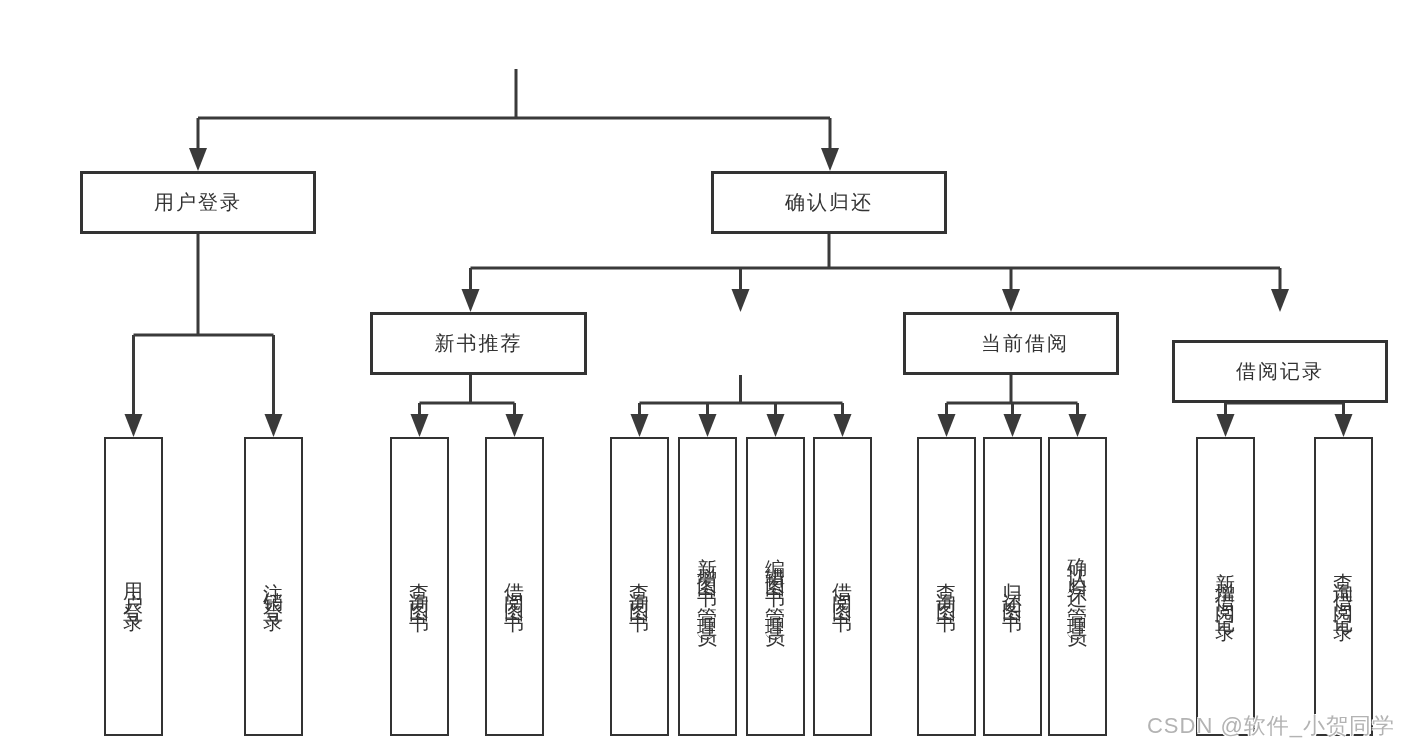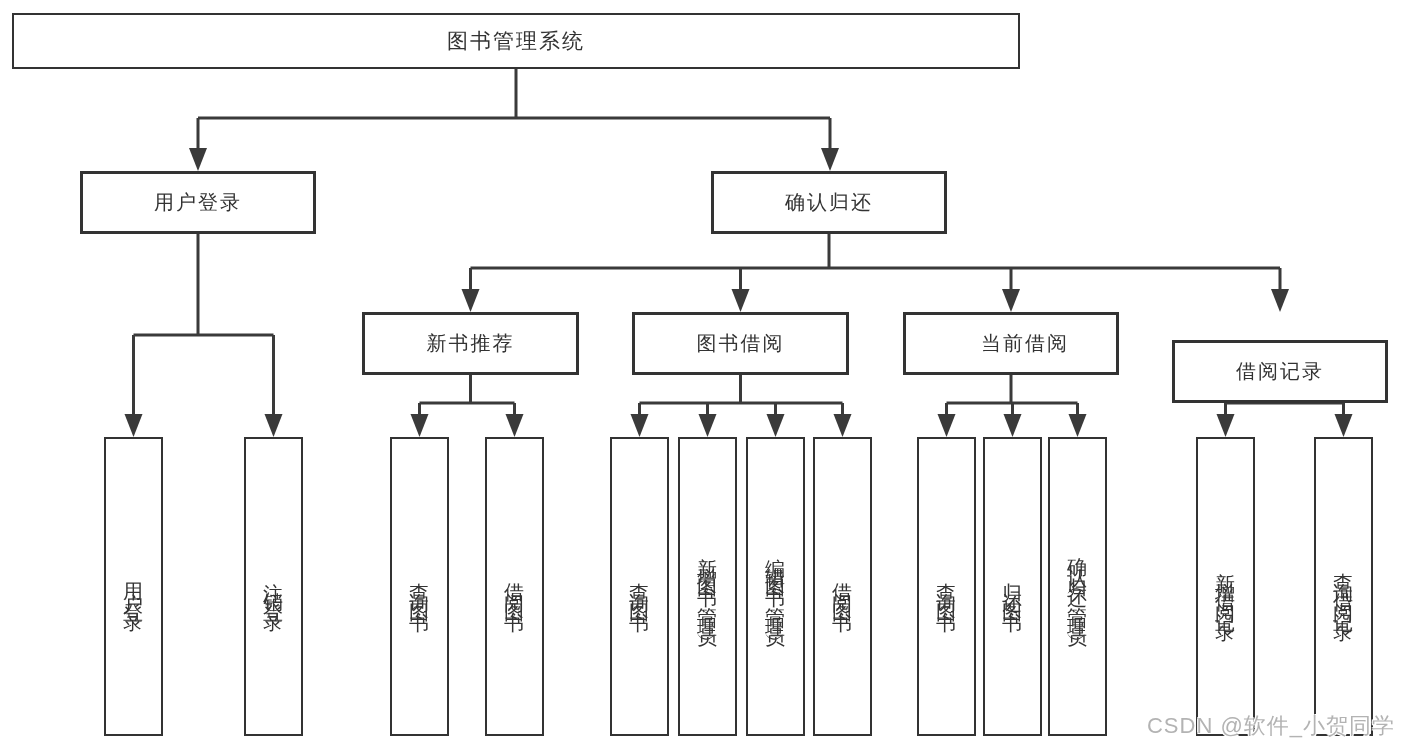--- a/index.html
+++ b/index.html
@@ -107,36 +107,30 @@
       <polygon points="766.5,414 784.5,414 775.5,437"></polygon>
       <polygon points="833.5,414 851.5,414 842.5,437"></polygon>
       <polygon points="937.5,414 955.5,414 946.5,437"></polygon>
       <polygon points="1003.5,414 1021.5,414 1012.5,437"></polygon>
       <polygon points="1068.5,414 1086.5,414 1077.5,437"></polygon>
       <polygon points="1216.5,414 1234.5,414 1225.5,437"></polygon>
       <polygon points="1334.5,414 1352.5,414 1343.5,437"></polygon>
     </g>
   </svg>
 
-  <div class="node root">
-    <span>图书管理系统</span>
-  </div>
 
   <div class="node lvl2" style="left:80px;">
     <span>用户登录</span>
   </div>
   <div class="node lvl2" style="left:711px;">
     <span>确认归还</span>
   </div>
 
-  <div class="node lvl3" style="left:362px;width:217px;">
+  <div class="node lvl3" style="left:370px;width:217px;">
     <span>新书推荐</span>
-  </div>
-  <div class="node lvl3" style="left:632px;width:217px;">
-    <span>图书借阅</span>
   </div>
   <div class="node lvl3" style="left:903px;width:216px;padding-left:28px;">
     <span>当前借阅</span>
   </div>
   <div class="node lvl3" style="left:1172px;width:216px;margin-top:28px;">
     <span>借阅记录</span>
   </div>
 
   <div class="node leaf" style="left:104px;">
     <span class="vtext">用户登录</span>

